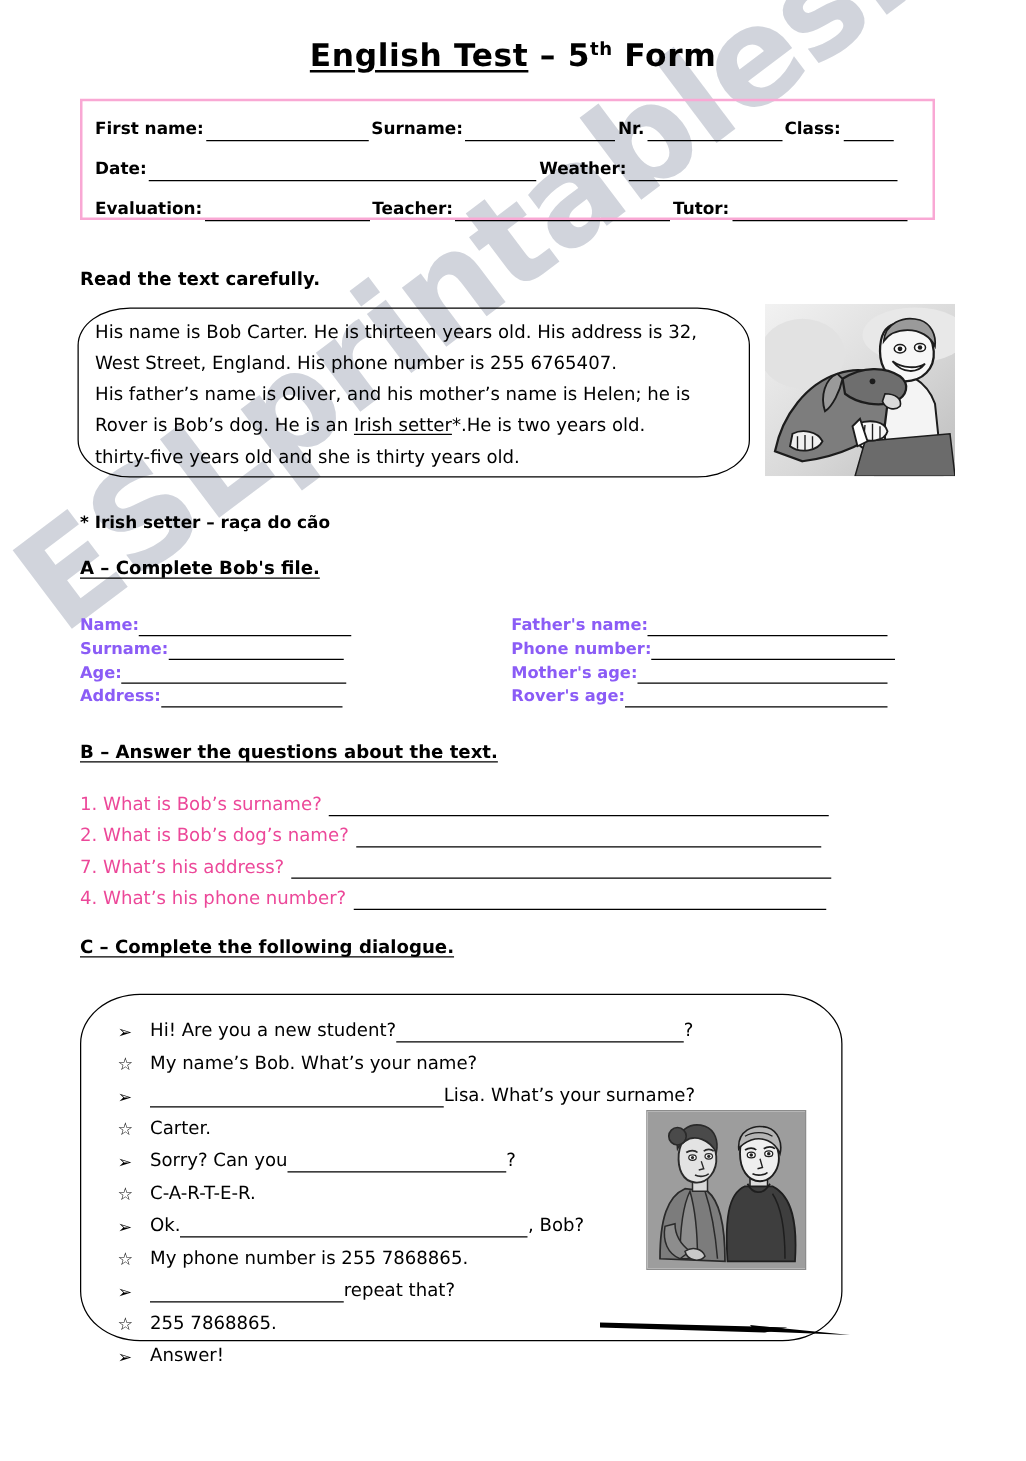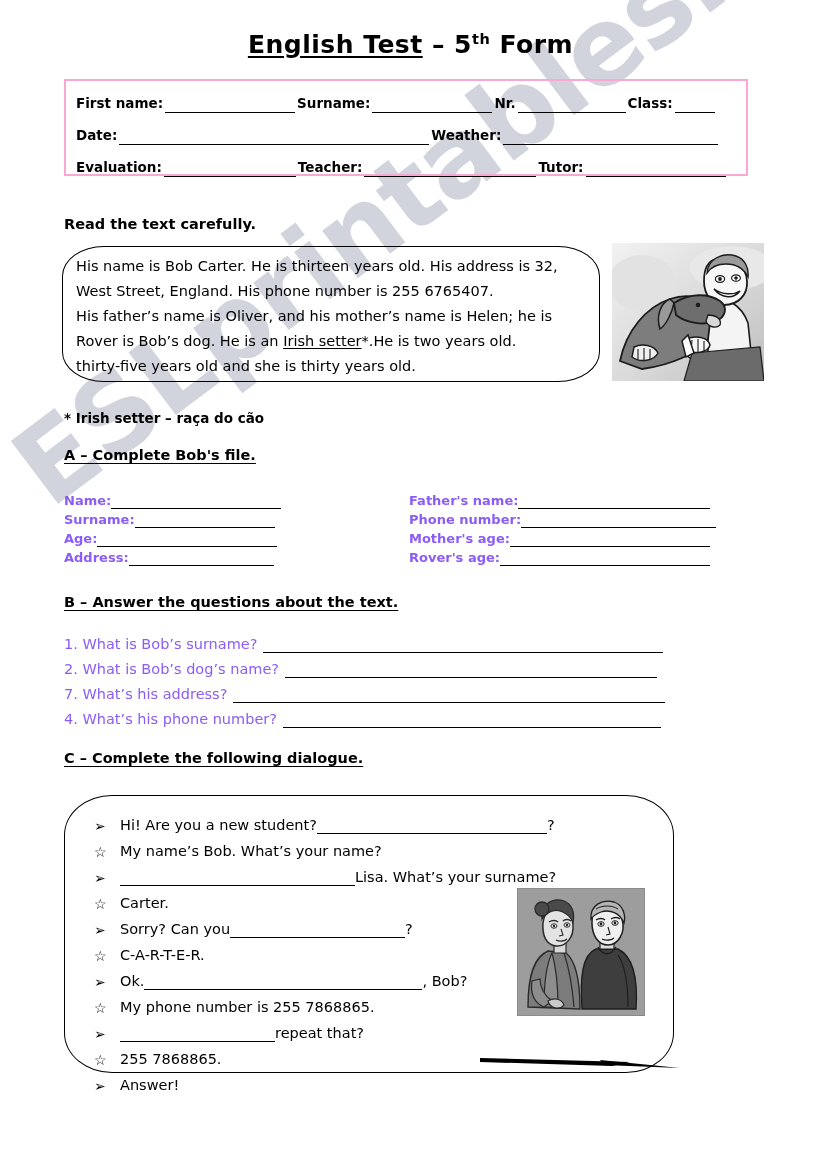--- a/index.html
+++ b/index.html
@@ -132,21 +132,21 @@
   .frow .lbl { padding-bottom: 1px; }
   .frow .ln { border-bottom: 1.4px solid #000; height: 14px; }
 
   
   #questions { position: absolute; left: 64px; top: 628px; width: 700px; }
   .qrow {
     display: flex;
     align-items: flex-end;
     height: 25px;
     font-size: 14.5px;
-    color: #8b5cf6;
+    color: #ec4899;
     white-space: nowrap;
   }
   .qrow .qtxt { padding-bottom: 1px; }
   .qrow .ln { border-bottom: 1.4px solid #000; height: 16px; margin-left: 6px; }
 
   
   #dlgbox {
     position: absolute;
     left: 64px; top: 795px;
     width: 610px; height: 278px;

